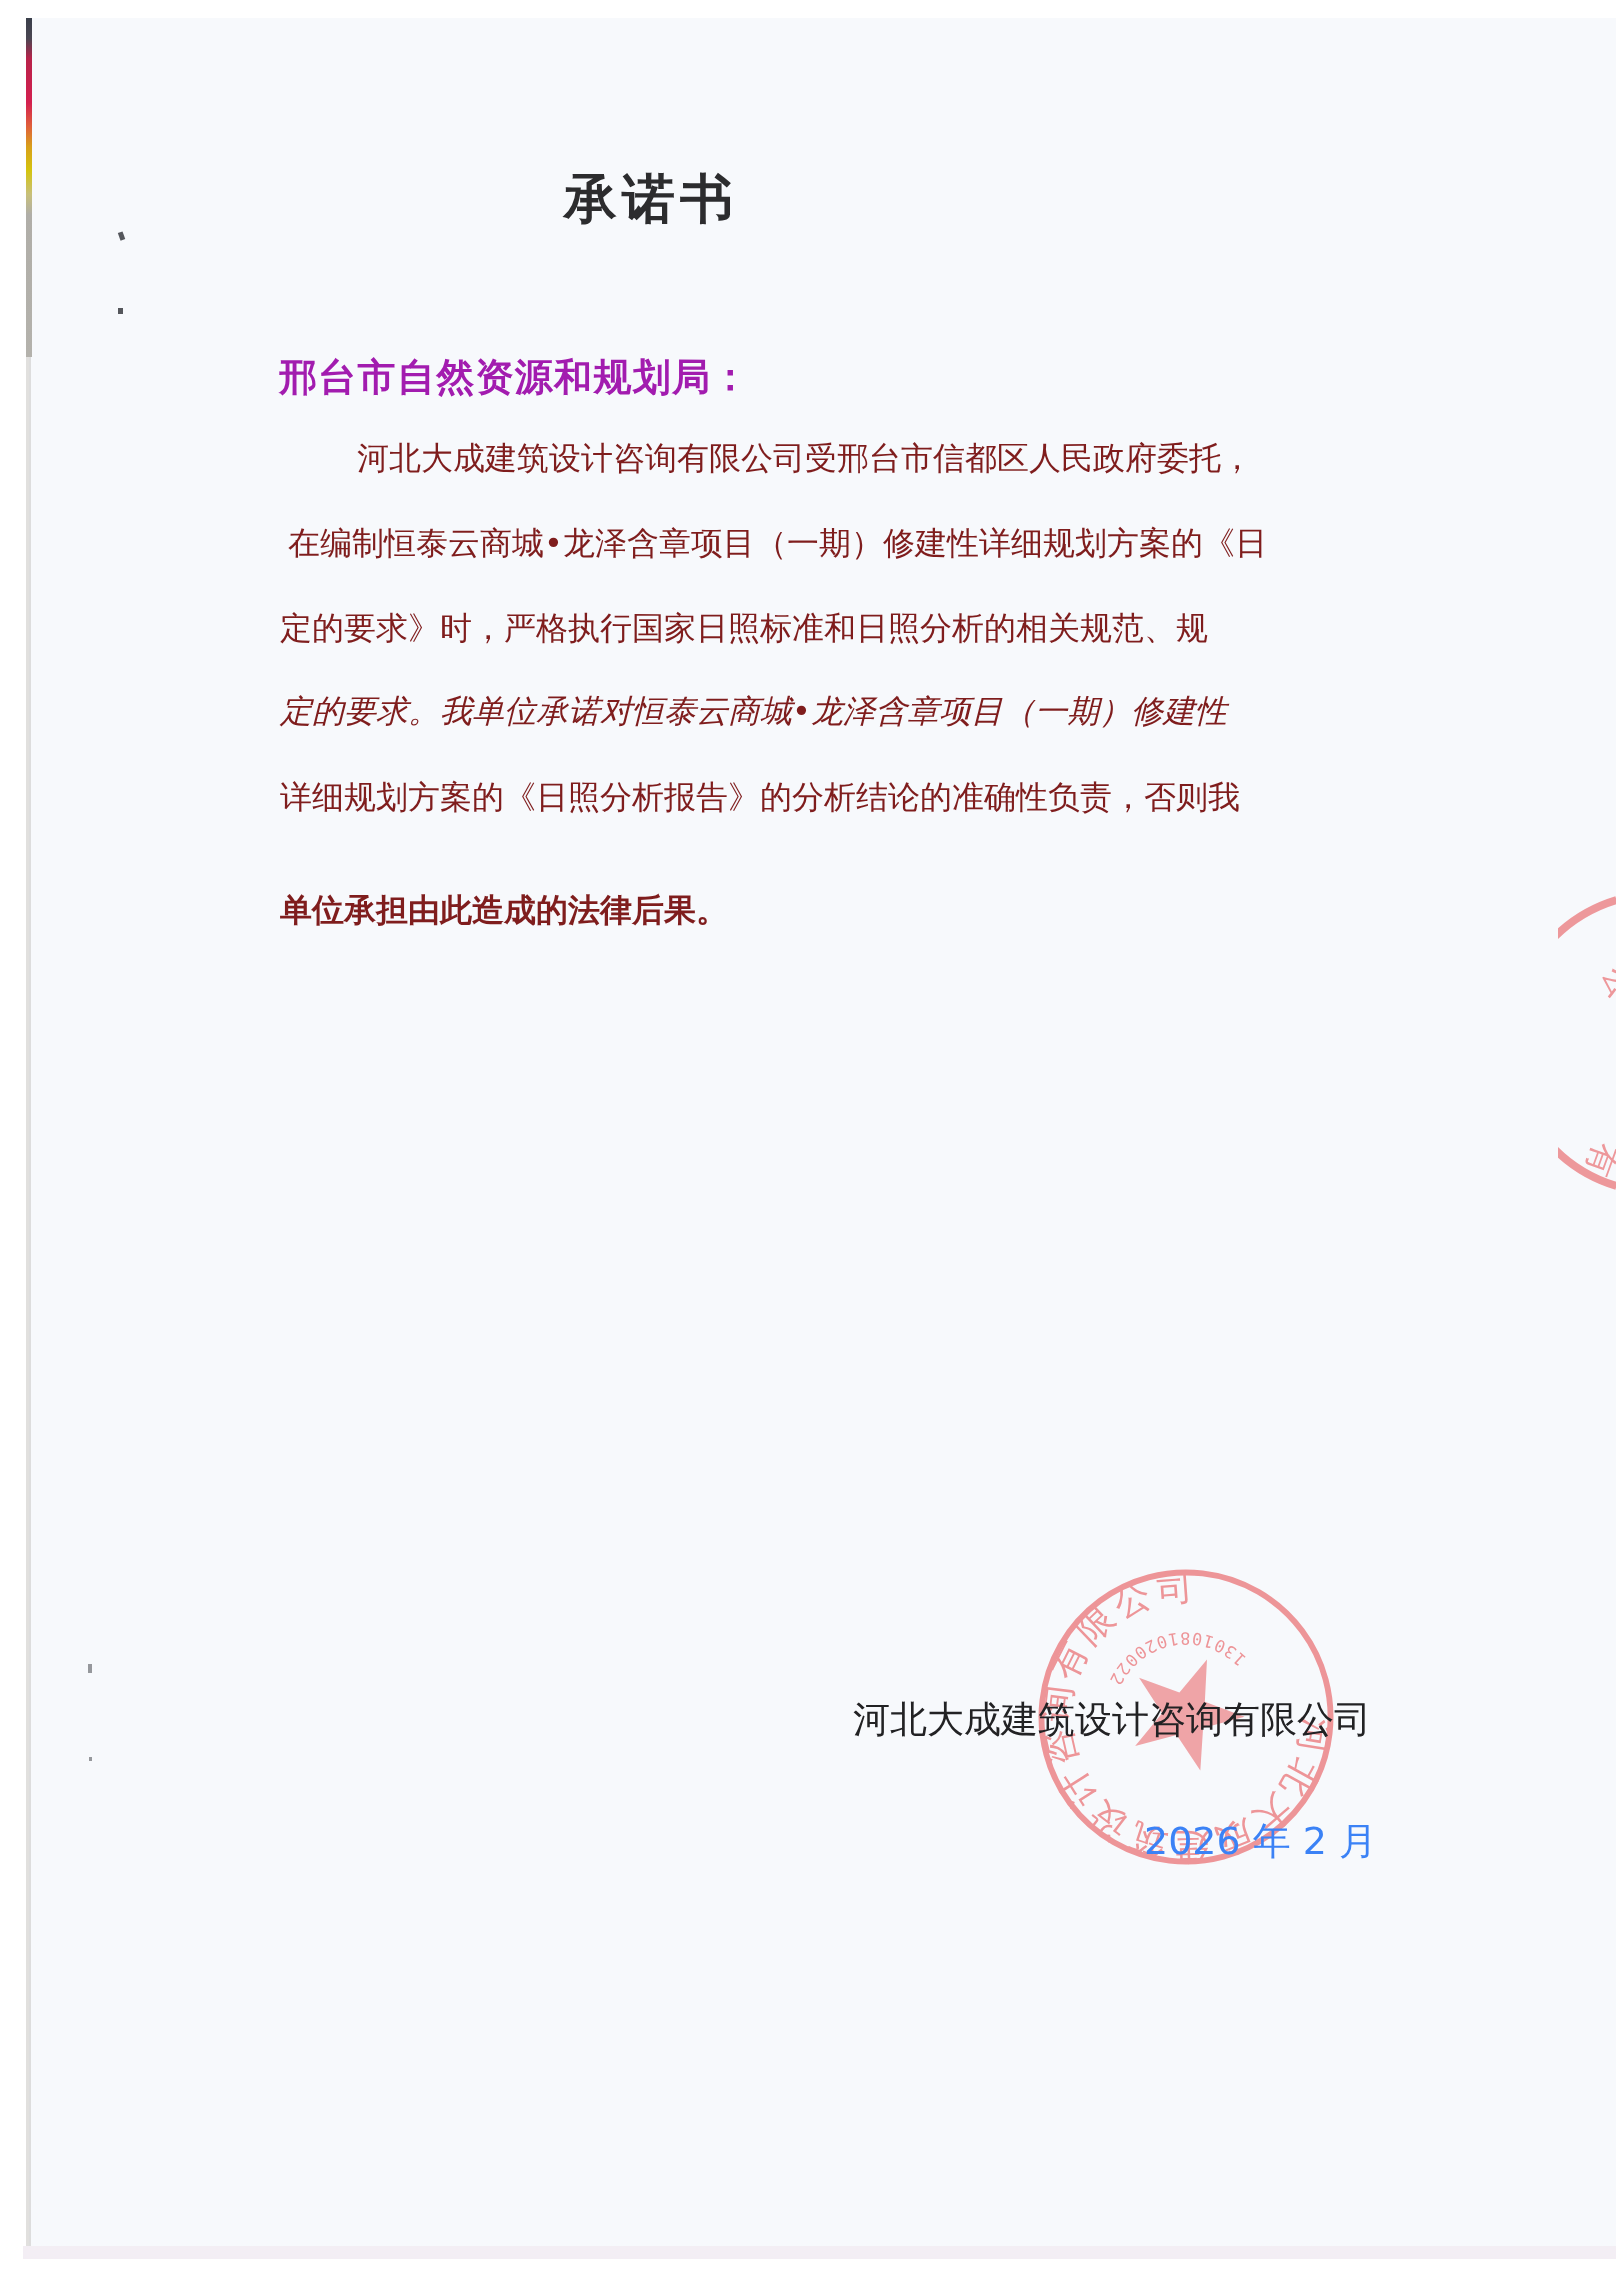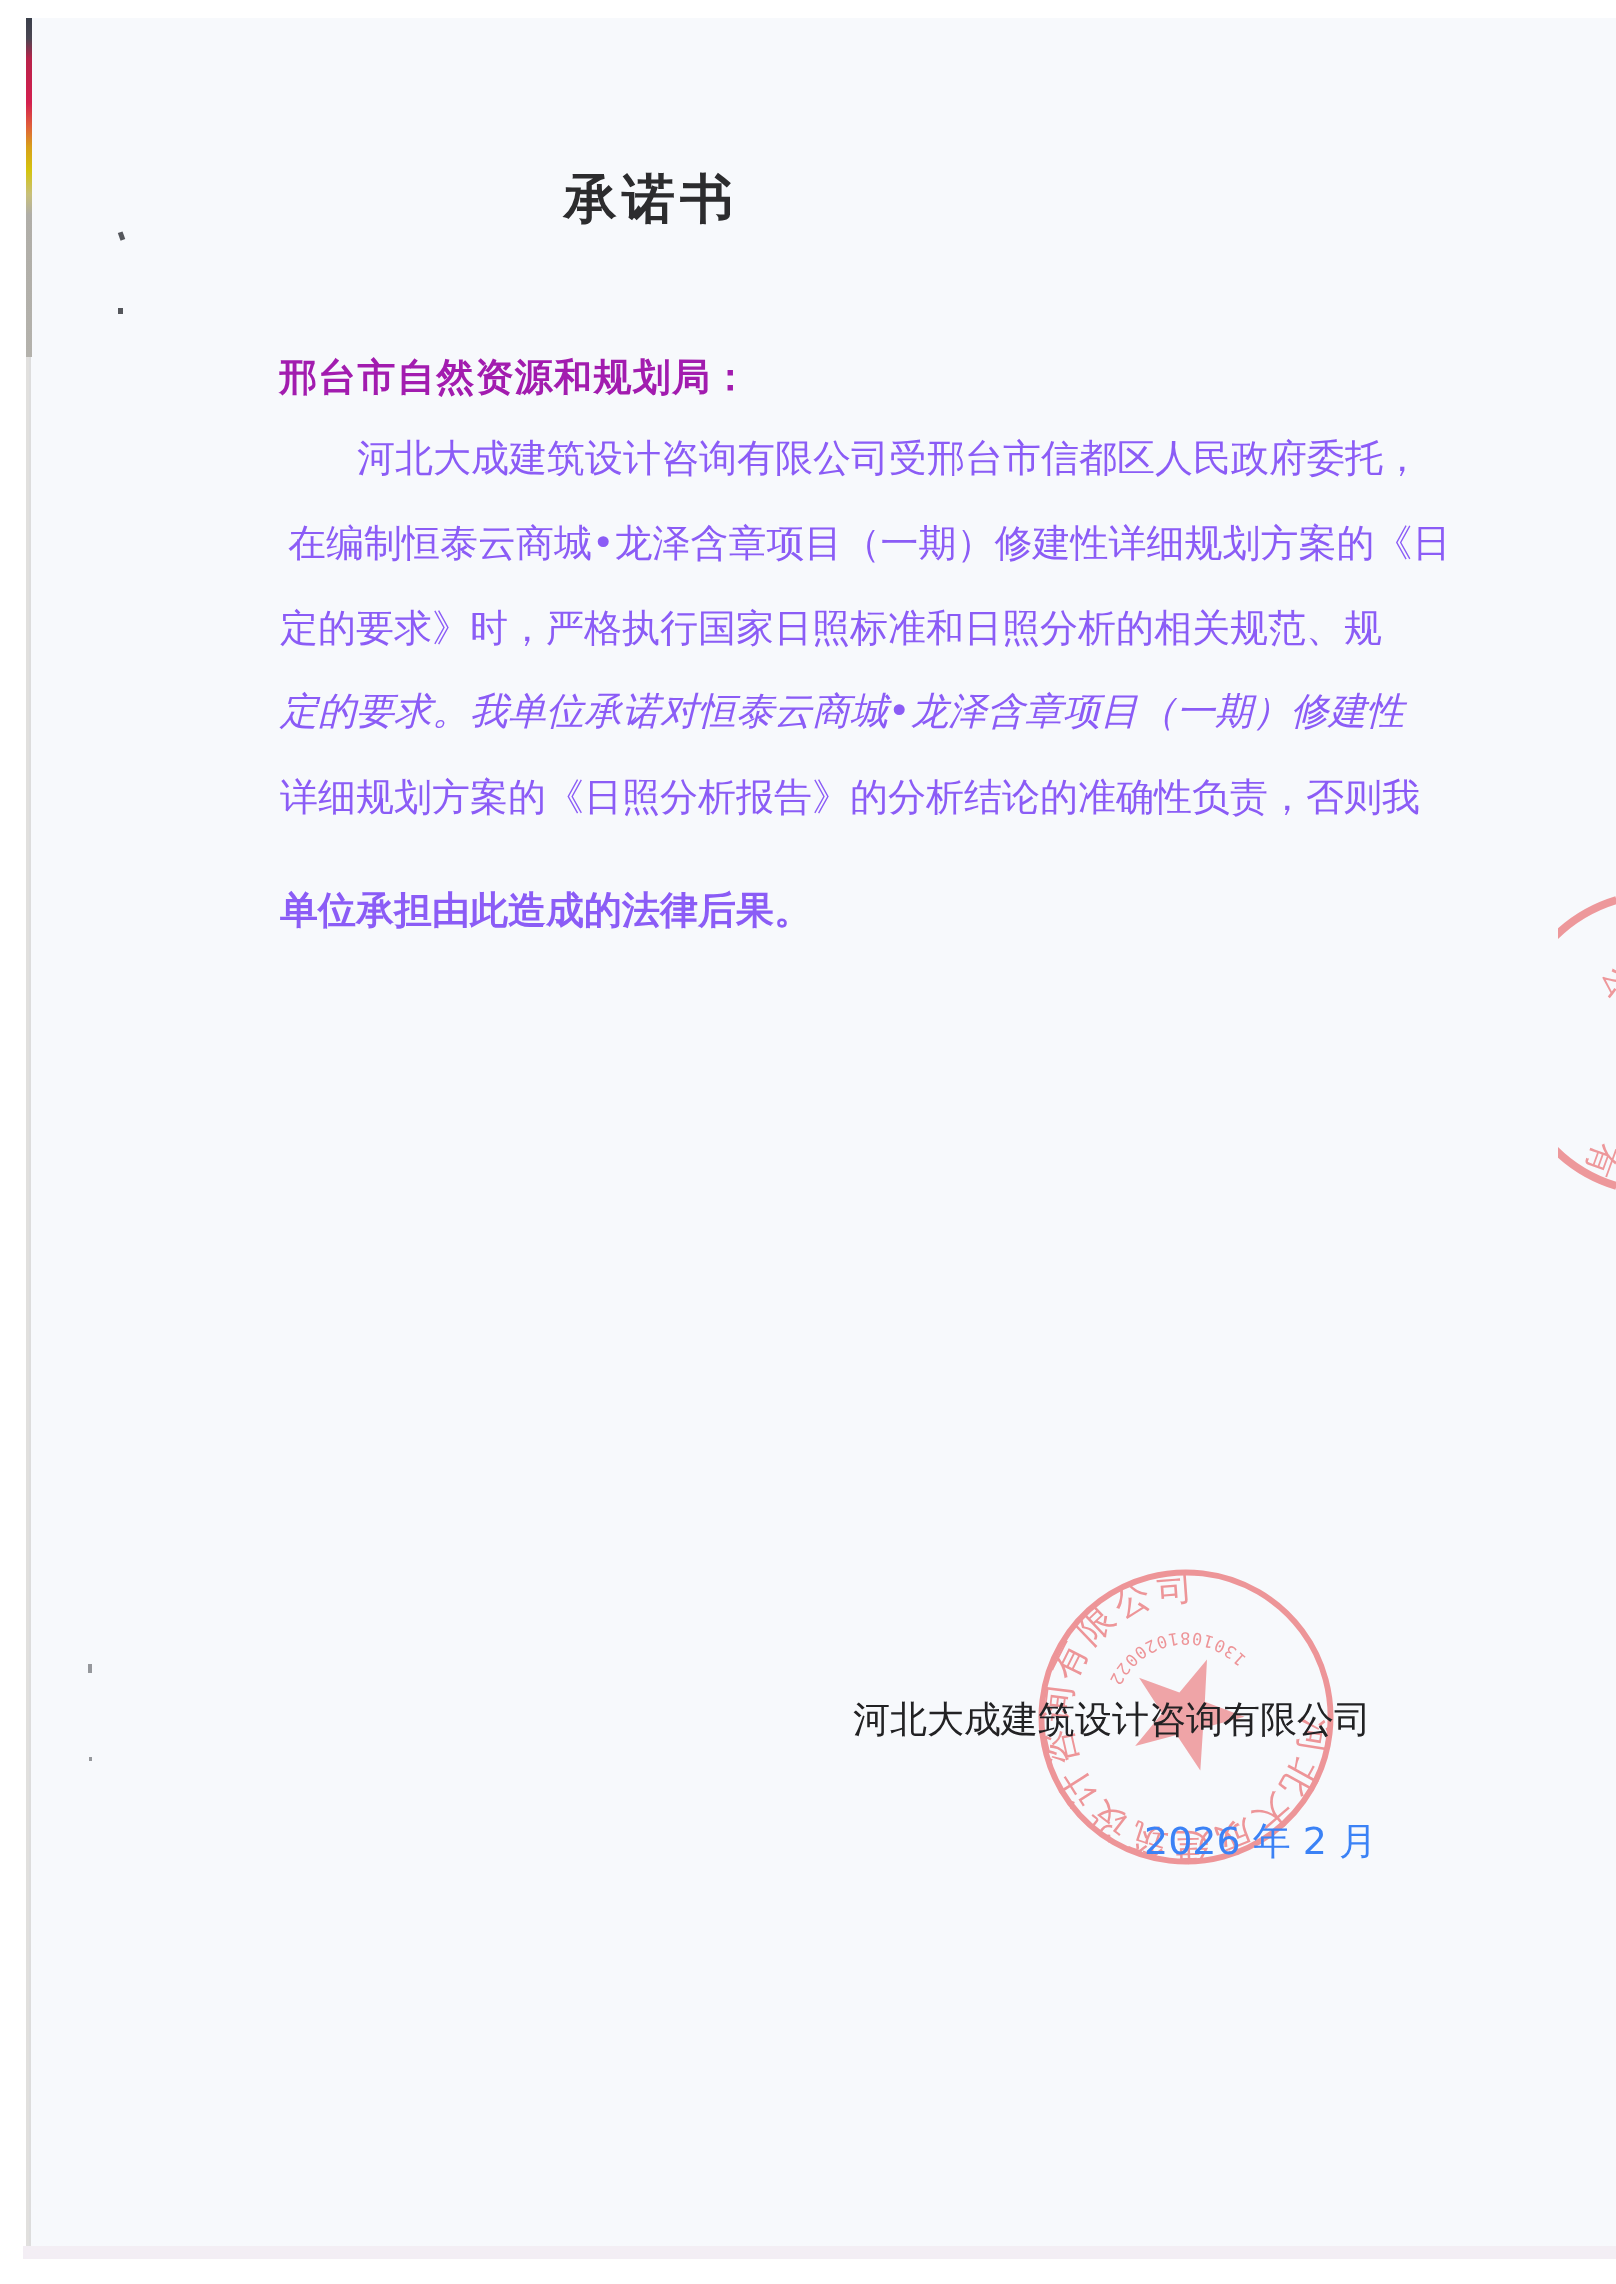--- a/index.html
+++ b/index.html
@@ -41,22 +41,22 @@
     font-family: "DejaVu Serif", "Liberation Serif", serif;
   }
   .addressee {
     position: absolute; left: 279px; top: 352px;
     font-size: 38px; font-weight: bold; letter-spacing: 1.3px;
     color: #a21caf;
     font-family: "DejaVu Sans", "Liberation Sans", sans-serif;
   }
   .body-line {
     position: absolute; left: 280px;
-    font-size: 38px; line-height: 46px;
-    color: #8b5cf6; white-space: nowrap;
+    font-size: 32px; line-height: 46px;
+    color: #7f1d1d; white-space: nowrap;
     font-family: "DejaVu Sans", "Liberation Sans", sans-serif;
   }
   .signature {
     position: absolute; left: 853px; top: 1695px;
     font-size: 37px; color: #222224; white-space: nowrap;
     font-family: "DejaVu Sans", "Liberation Sans", sans-serif;
   }
   .date {
     position: absolute; left: 1144px; top: 1816px;
     font-size: 38px; color: #3b82f6; white-space: nowrap;

